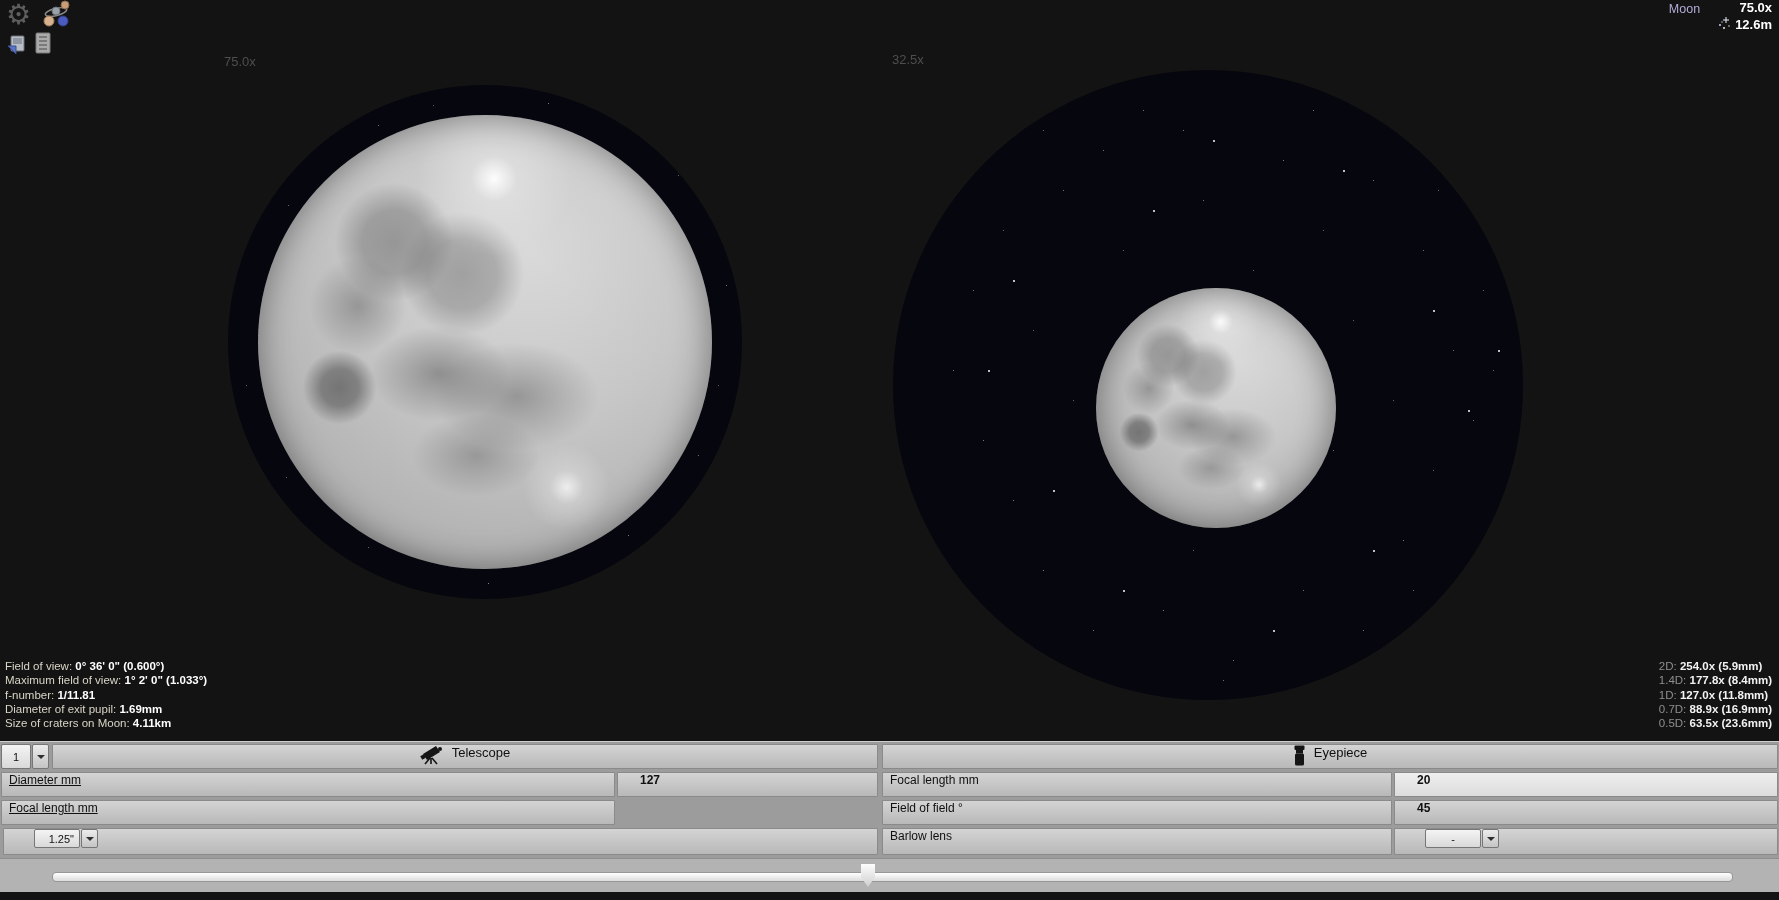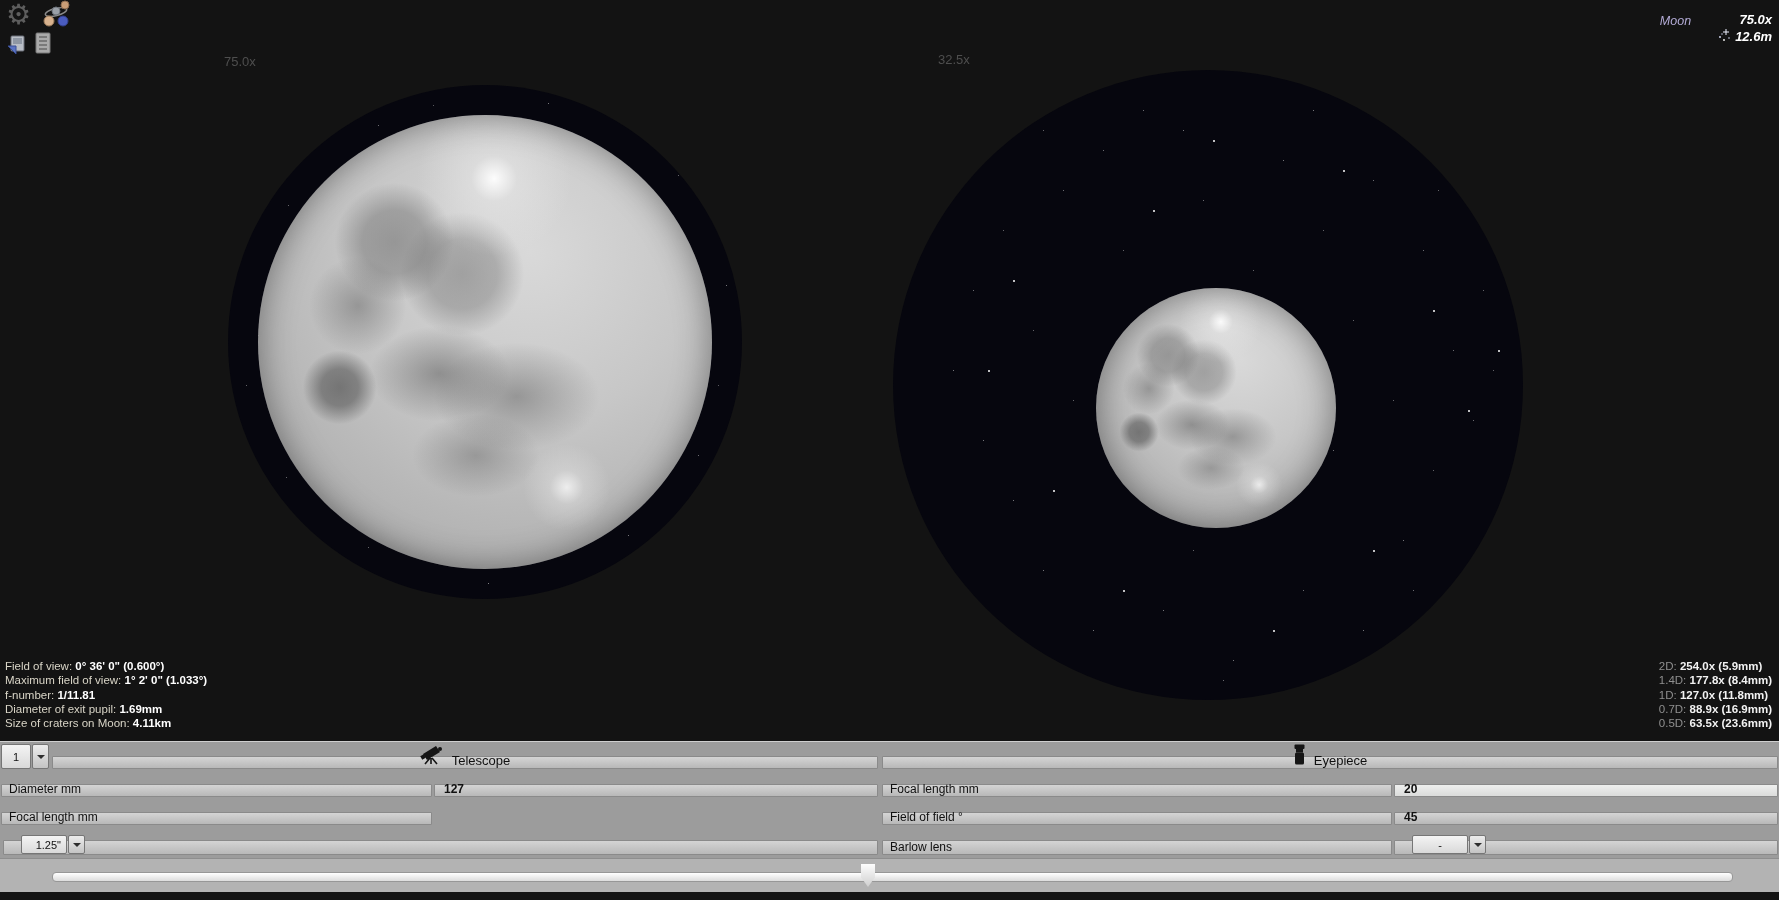--- a/index.html
+++ b/index.html
@@ -11,33 +11,33 @@
 
   
   .toolbar { position:absolute; left:4px; top:0; width:90px; height:62px; }
   .tool-btn { position:absolute; cursor:pointer; }
   .gear { left:2px; top:-2px; font-size:28px; color:#5d5d5d; line-height:34px; }
   .solar { left:38px; top:0; }
   .exporti { left:2px; top:34px; }
   .doci { left:28px; top:32px; }
 
   
-  .hud { position:absolute; top:12px; right:7px; display:flex; gap:26px; align-items:flex-start;font-style:italic; }
+  .hud { position:absolute; top:0; right:7px; display:flex; gap:17px; align-items:flex-start; }
   .hud-target { color:#b3abd6; font-size:12.5px; margin-top:2px; }
   .hud-values { text-align:right; line-height:16px; }
   .hud-mag, .hud-size { color:#fff; font-size:13px; font-weight:bold; }
   .hud-size-row { display:flex; align-items:center; justify-content:flex-end; gap:2px;text-align:center; }
 
   
   .view-circle { position:absolute; border-radius:50%; background:#06060e; overflow:hidden; }
   .view-left  { left:228px; top:85px;  width:514px; height:514px; }
   .view-right { left:893px; top:70px;  width:630px; height:630px; }
   .view-label { position:absolute; font-size:13px; color:#4e4e4e; }
   .label-left  { left:224px; top:54px; }
-  .label-right { left:938px; top:52px;text-align:right; }
+  .label-right { left:892px; top:52px;text-align:right; }
 
   .stars { position:absolute; width:1px; height:1px; border-radius:50%; background:transparent; }
   .stars-left { box-shadow:
     30px 250px 0 0 rgba(255,255,255,.6), 18px 300px 0 0 rgba(255,255,255,.5),
     60px 120px 0 0 rgba(255,255,255,.5), 150px 40px 0 0 rgba(255,255,255,.55),
     320px 18px 0 0 rgba(255,255,255,.6), 450px 90px 0 0 rgba(255,255,255,.5),
     498px 200px 0 0 rgba(255,255,255,.6), 470px 370px 0 0 rgba(255,255,255,.55),
     400px 450px 0 0 rgba(255,255,255,.6), 260px 498px 0 0 rgba(255,255,255,.65),
     140px 462px 0 0 rgba(255,255,255,.5), 58px 392px 0 0 rgba(255,255,255,.5),
     490px 300px 0 0 rgba(255,255,255,.45), 205px 20px 0 0 rgba(255,255,255,.45); }
@@ -95,25 +95,25 @@
 
   
   .control-panel { position:absolute; left:0; top:741px; width:1779px; height:150px;
     background:#9c9c9c; border-top:1px solid #cfcfcf; }
   .panel-col { position:absolute; top:2px; }
   .panel-telescope { left:1px;  width:877px; }
   .panel-eyepiece  { left:882px; width:896px; }
   .prow { display:flex; height:25px; margin-bottom:3px; }
   .prow-focuser { height:27px; }
   .cell { background:linear-gradient(#d4d4d4,#b8b8b8); border:1px solid #8a8a8a; border-radius:1px;
-    display:flex; align-items:flex-end; font-size:12px; color:#101010; box-sizing:border-box;margin-top:12px; }
+    display:flex; align-items:flex-start; font-size:12px; color:#101010; box-sizing:border-box; }
   .cell-header { flex:1; justify-content:center; gap:8px; font-size:13px; }
   .cell-label { padding-left:7px; }
-  .lbl-t { width:431px; } .lbl-e { width:510px; }
-  .cell-value { flex:1; margin-left:2px; font-weight:bold; padding-left:9px; }
+  .lbl-t { width:614px;text-decoration:underline; } .lbl-e { width:510px; }
+  .cell-value { flex:1; margin-left:2px; font-weight:bold; padding-left:22px; }
   .cell-value.highlight { background:linear-gradient(#eeefee,#dbdcdb); }
 
   .combo { display:flex; height:19px; align-items:stretch; }
   .combo-value { background:linear-gradient(#f4f4f4,#d9d9d9); border:1px solid #767676; border-radius:2px;
     font-size:11px; font-weight:normal; color:#111; display:flex; align-items:center; justify-content:flex-end; padding:0 5px; }
   .combo-btn { width:15px; margin-left:1px; background:linear-gradient(#ececec,#c4c4c4); border:1px solid #767676;
     border-radius:2px; display:flex; align-items:center; justify-content:center; cursor:pointer; }
   .combo-btn::after { content:""; border:4px solid transparent; border-top-color:#2e2e2e; margin-top:4px; }
   .config-combo { margin-right:3px; height:auto; }
   .config-combo .combo-value { width:18px; justify-content:center; }

